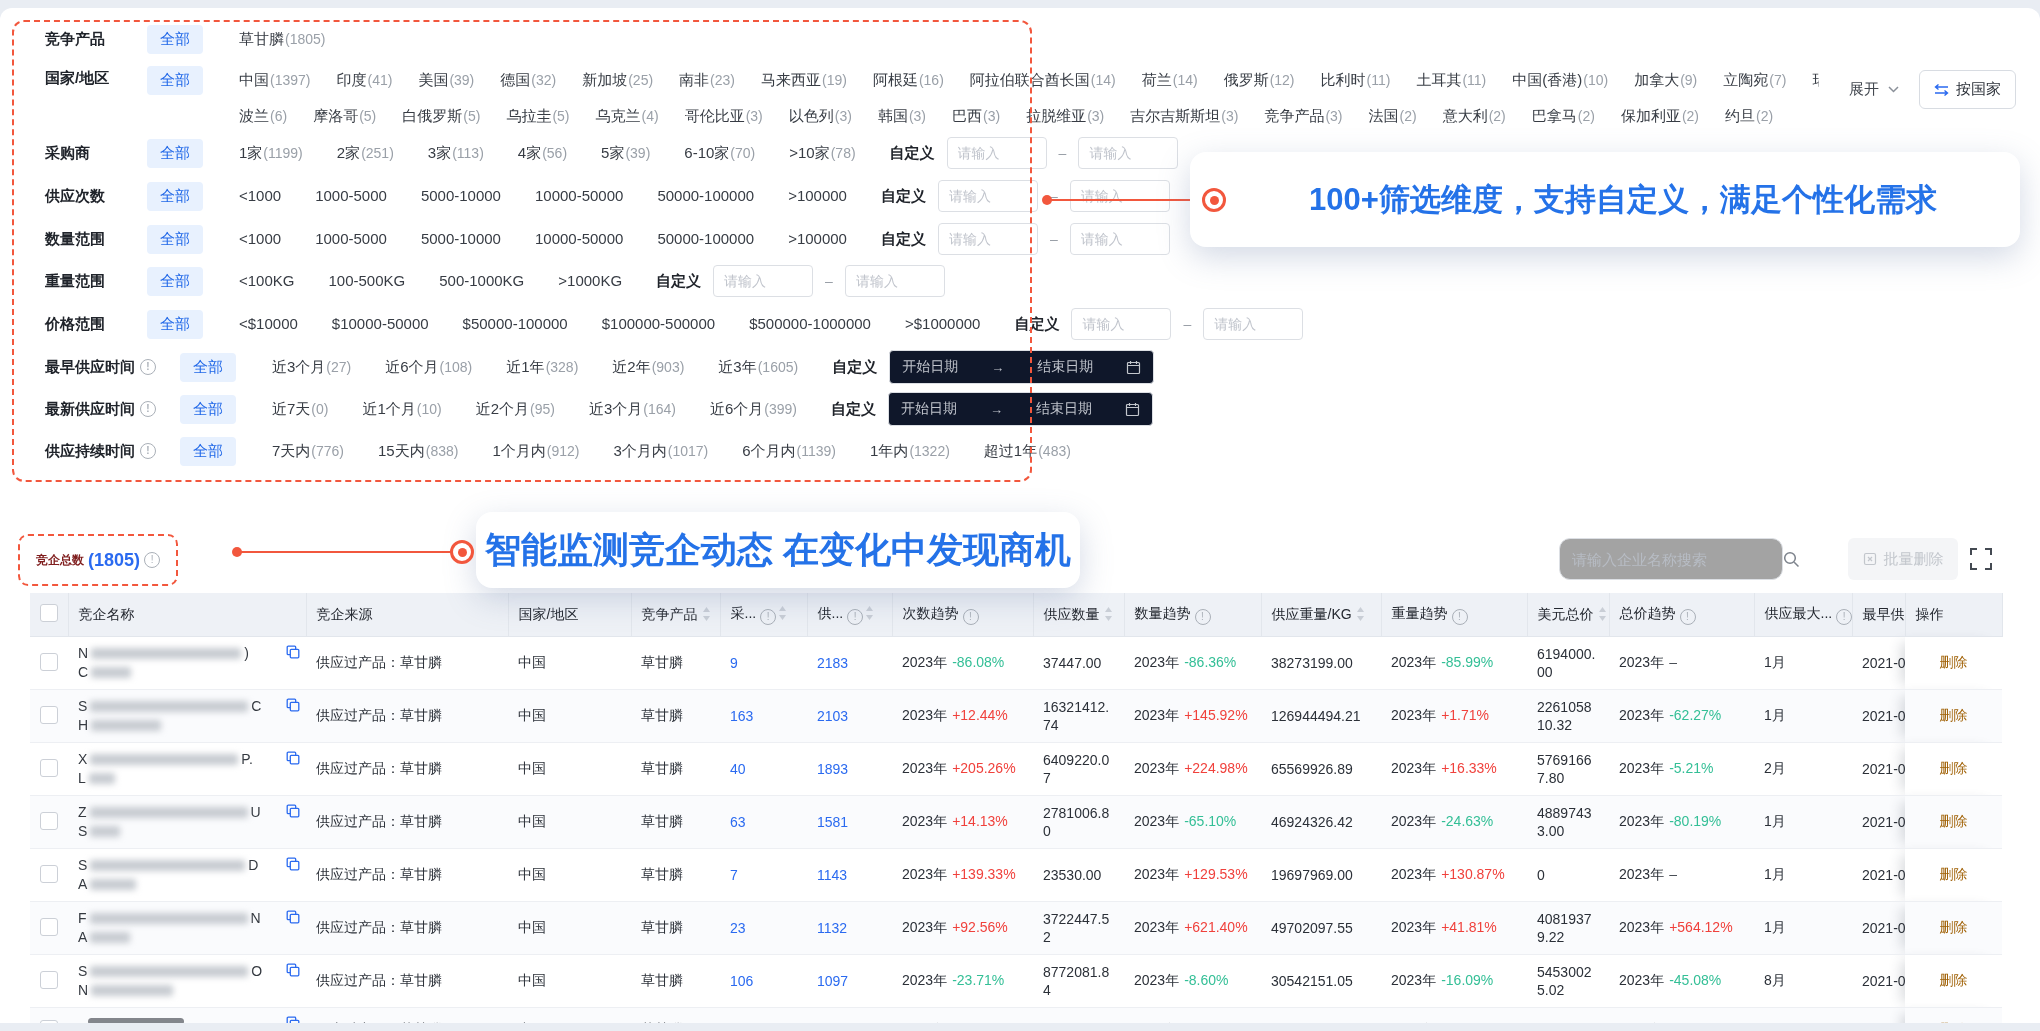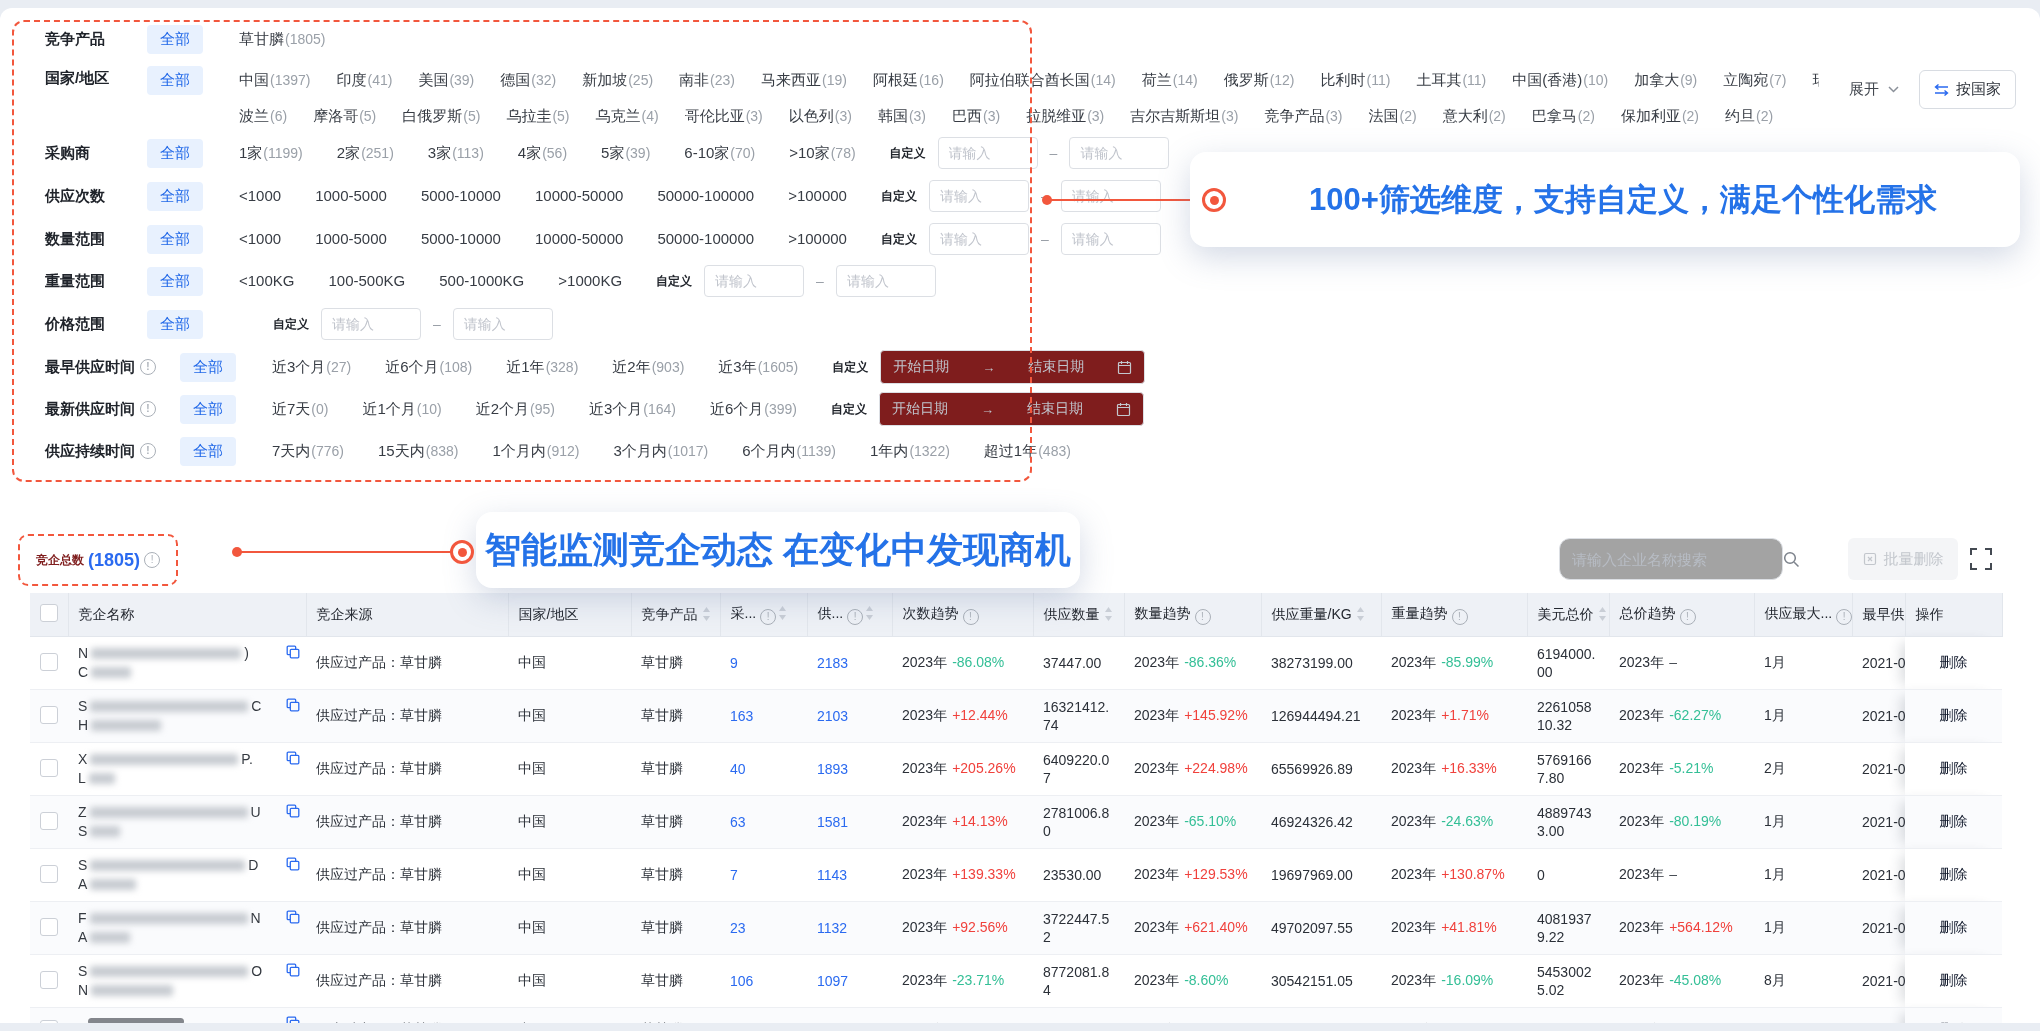--- a/index.html
+++ b/index.html
@@ -16,25 +16,25 @@
   .opt{cursor:pointer}
   .opt-t{font-size:15px;color:#373c44}
   .opt-c{font-size:14px;color:#9aa0a8;margin-left:1px}
   .country-block{width:1580px;overflow:hidden}
   .country-line{display:flex;align-items:center;column-gap:26px;height:40px;white-space:nowrap}
   .country-line.second{height:32px}
   #country-controls{position:absolute;right:24px;top:52px;display:flex;align-items:center;gap:20px}
   .expand-link{font-size:15px;color:#41464e;display:flex;align-items:center;gap:9px;cursor:pointer}
   .by-country-btn{display:flex;align-items:center;gap:7px;border:1px solid #d8dce2;border-radius:6px;background:#fff;padding:9px 14px;font-size:15px;color:#2b3038;cursor:pointer}
   .custom{display:flex;align-items:center;margin-left:34px;gap:12px}
-  .custom-label{font-size:12px;font-weight:700;color:#20242b}
+  .custom-label{font-size:15px;font-weight:700;color:#20242b}
   .ipt{width:100px;height:32px;border:1px solid #dcdfe4;border-radius:4px;font-size:14px;padding:0 10px;color:#41464e;background:#fff;box-sizing:border-box;font-family:inherit}
   .ipt::placeholder{color:#c0c4cc}
   .dash{color:#9aa0a8;font-size:14px}
-  .date-box{width:265px;height:34px;border:1px solid #dcdfe4;border-radius:4px;background:#7f1d1d;display:flex;align-items:center;justify-content:space-between;padding:0 12px;box-sizing:border-box;cursor:pointer}
+  .date-box{width:265px;height:34px;border:1px solid #dcdfe4;border-radius:4px;background:#0f172a;display:flex;align-items:center;justify-content:space-between;padding:0 12px;box-sizing:border-box;cursor:pointer}
   .date-ph{font-size:14px;color:#c0c4cc}
   .date-arrow{font-size:13px;color:#c0c4cc}
   .info{display:inline-flex;align-items:center;justify-content:center;width:14px;height:14px;border:1px solid #aab0b8;border-radius:50%;font-size:10px;color:#aab0b8;line-height:1;flex:none}
 
   
   .dash-box{position:absolute;border:2px dashed #f2573d;border-radius:12px;pointer-events:none}
   #dash1{left:12px;top:20px;width:1016px;height:458px}
   .red-line{position:absolute;height:2px;background:#f2573d}
   .red-dot{position:absolute;width:10px;height:10px;border-radius:50%;background:#f2573d}
   .target-icon{position:absolute;width:24px;height:24px;border-radius:50%;border:3px solid #f2573d;background:#fff;box-sizing:border-box;display:flex;align-items:center;justify-content:center}
@@ -66,21 +66,21 @@
   td.num{word-break:break-all;line-height:18px}
   .trend .ty{color:#2b3038}
   .trend .tp{margin-left:5px}
   .t-up{color:#f0413c}
   .t-down{color:#33bf96}
   .t-none{color:#4a4f57}
   .col-first,td.clip{white-space:nowrap;overflow:hidden}
   .col-op,td.op{box-shadow:-10px 0 12px -6px rgba(50,60,80,.18)}
   td.op{background:#fff;text-align:center}
   tr:nth-child(even) td.op{background:#fafbfd}
-  .del{color:#0f172a;cursor:pointer}
+  .del{color:#a16207;cursor:pointer}
   .cb{display:inline-block;width:16px;height:16px;border:1px solid #ccd0d7;border-radius:3px;background:#fff;cursor:pointer}
   .c-name{position:relative}
   .nm-line{display:flex;align-items:center;gap:3px;line-height:19px;font-size:14px;color:#33383f}
   .blur{display:inline-block;height:11px;background:#c7cbd1;border-radius:2px;filter:blur(3px)}
   .copy{position:absolute;right:6px;top:8px;cursor:pointer}
   #hscroll{position:absolute;left:88px;top:1010px;width:96px;height:7px;border-radius:4px;background:#83868c;z-index:40}
 </style>
 </head>
 <body>
 
@@ -212,20 +212,28 @@
         <span class="custom-label">自定义</span>
         <input class="ipt" placeholder="请输入" style="">
         <span class="dash">–</span>
         <input class="ipt" placeholder="请输入" style="">
       </span>
     </div>
 
     <div class="f-row" style="height:44px">
       <span class="f-label">价格范围</span>
       <span class="chip">全部</span>
+      <span class="opts">
+          <span class="opt"><span class="opt-t">&lt;$10000</span></span>
+          <span class="opt"><span class="opt-t">$10000-50000</span></span>
+          <span class="opt"><span class="opt-t">$50000-100000</span></span>
+          <span class="opt"><span class="opt-t">$100000-500000</span></span>
+          <span class="opt"><span class="opt-t">$500000-1000000</span></span>
+          <span class="opt"><span class="opt-t">&gt;$1000000</span></span>
+        </span>
       <span class="custom">
         <span class="custom-label">自定义</span>
         <input class="ipt" placeholder="请输入" style="">
         <span class="dash">–</span>
         <input class="ipt" placeholder="请输入" style="">
       </span>
     </div>
 
     <div class="f-row" style="height:42px">
       <span class="f-label wide">

